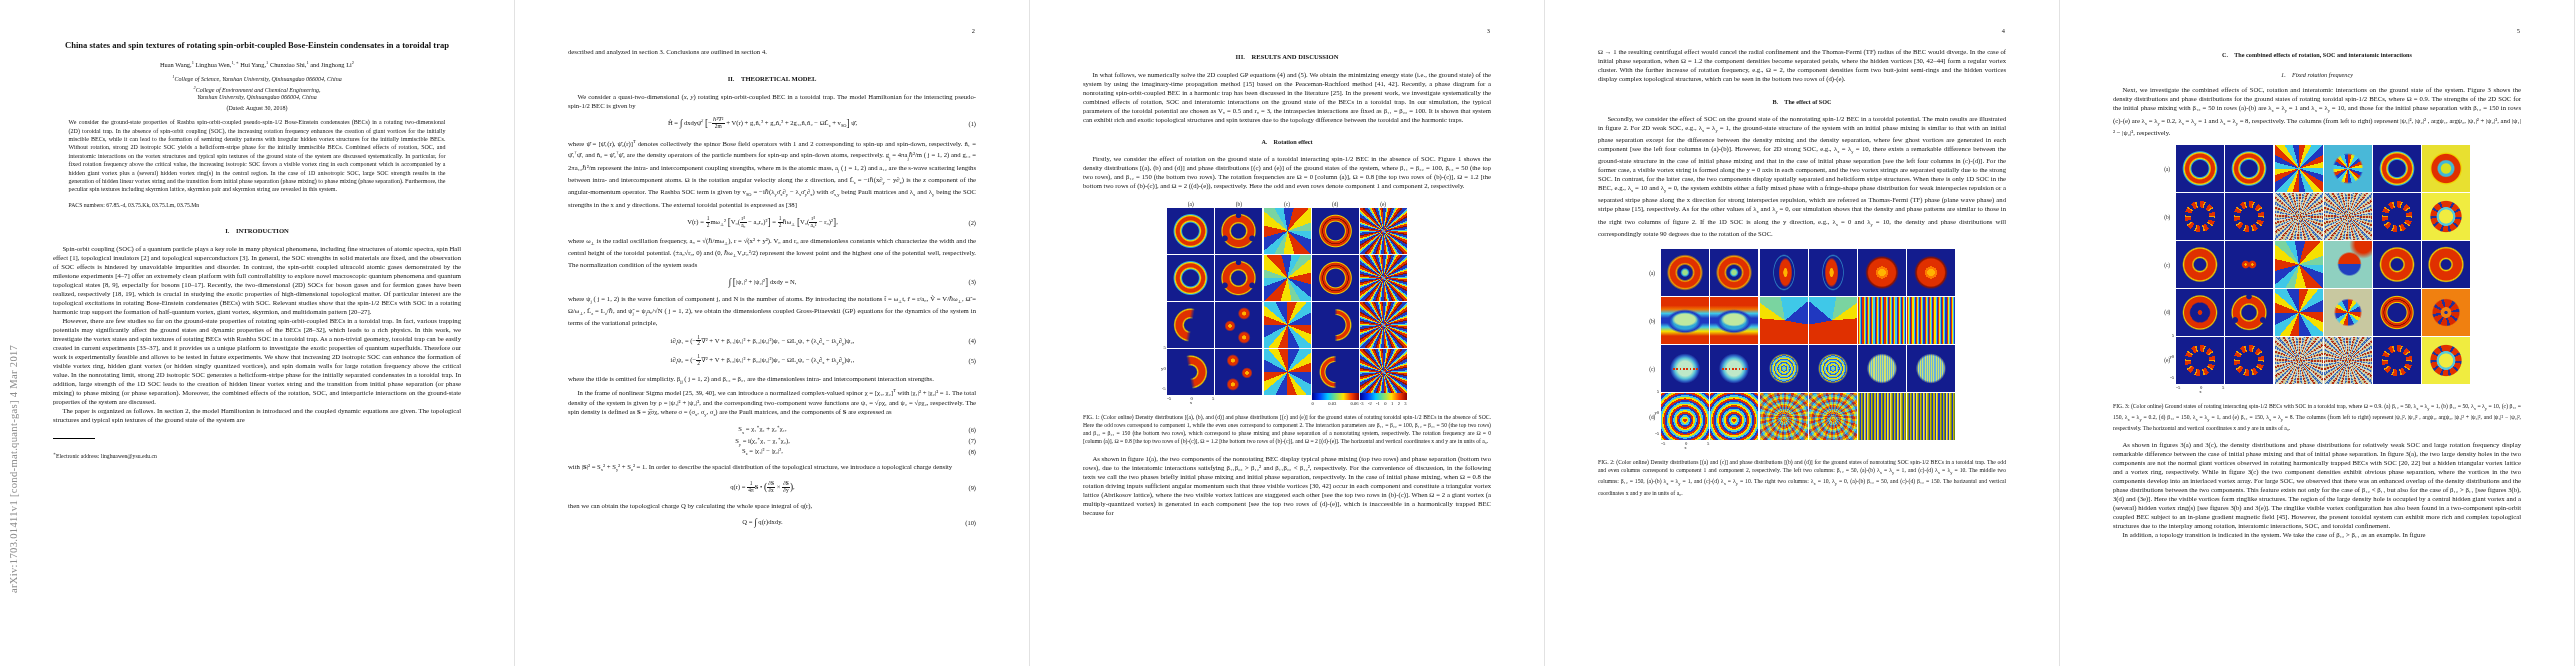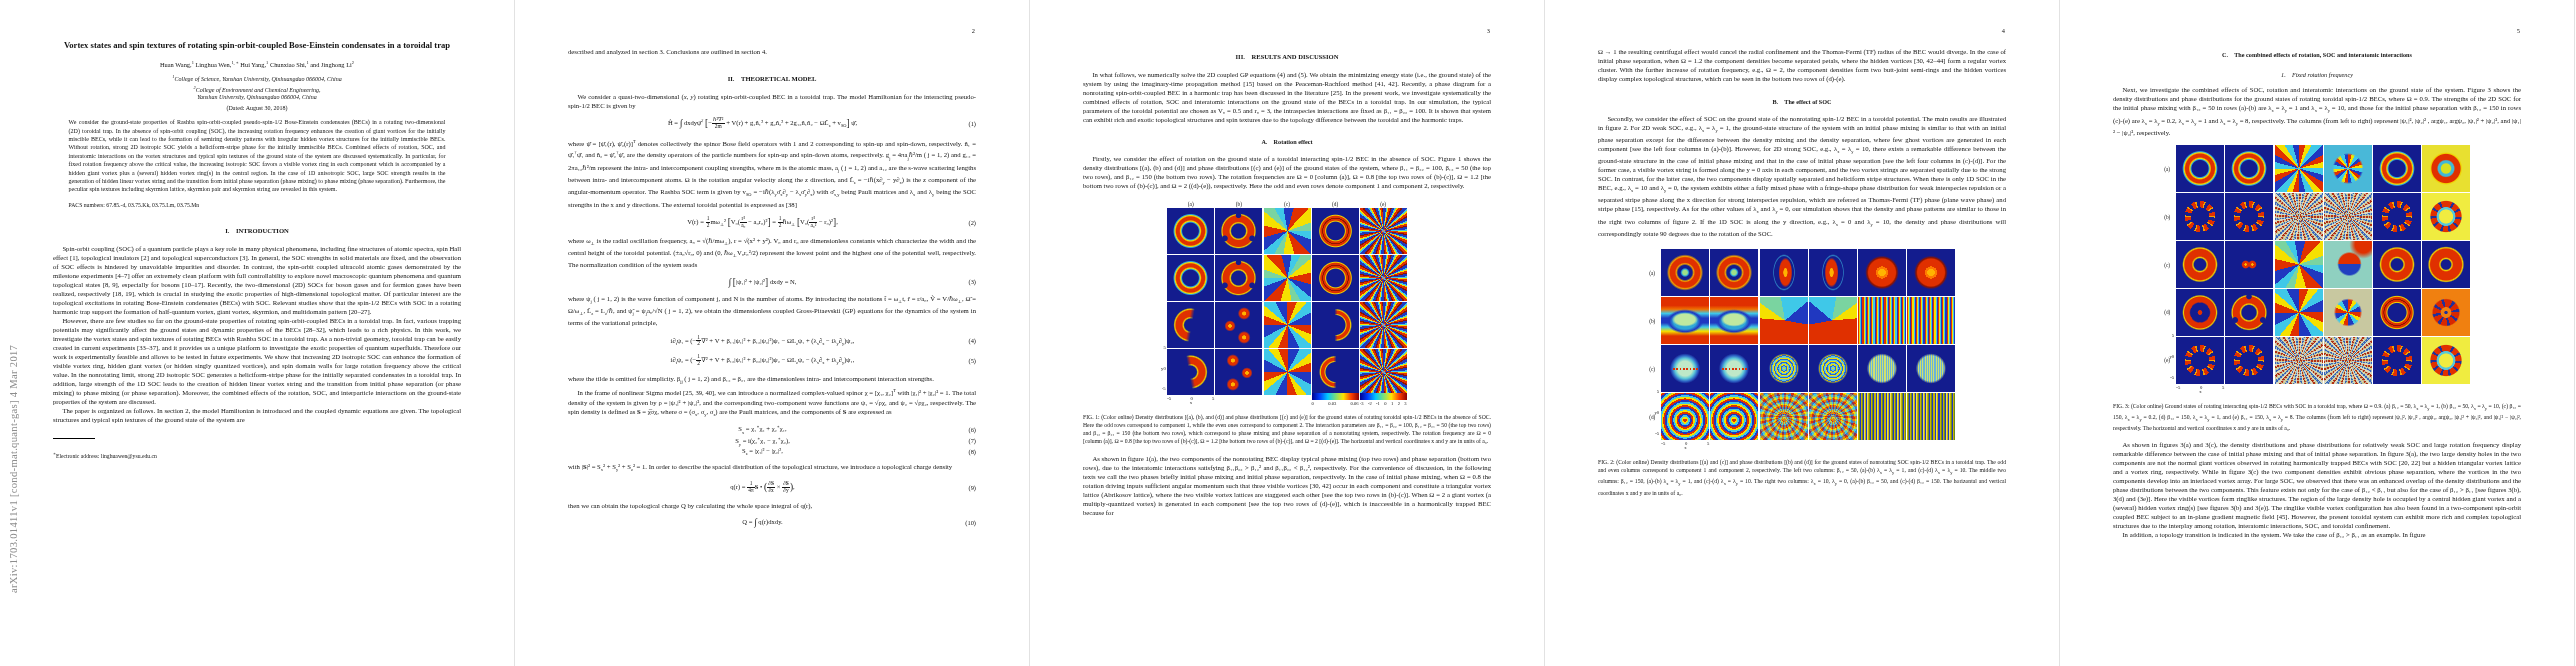--- a/index.html
+++ b/index.html
@@ -112,21 +112,21 @@
   .p-blue-thickring{background-image:radial-gradient(circle,#131c8e 0 14%,#f0d000 18%,#e03000 22% 46%,#f0d000 50%,#131c8e 54%);}
 </style>
 </head>
 <body>
 
 <div id="canvas">
 
   <div class="page">
     <div class="arxiv">arXiv:1703.01411v1  [cond-mat.quant-gas]  4 Mar 2017</div>
     <div class="inner">
-      <div class="title">Vortex states and spin textures of rotating spin-orbit-coupled Bose-Einstein condensates in a toroidal trap</div>
+      <div class="title">China states and spin textures of rotating spin-orbit-coupled Bose-Einstein condensates in a toroidal trap</div>
       <div class="authors">Huan Wang,<sup>1</sup> Linghua Wen,<sup>1, ∗</sup> Hui Yang,<sup>1</sup> Chunxiao Shi,<sup>1</sup> and Jinghong Li<sup>2</sup></div>
       <div class="affil" style="margin-top:5px;"><sup>1</sup>College of Science, Yanshan University, Qinhuangdao 066004, China</div>
       <div class="affil"><sup>2</sup>College of Environment and Chemical Engineering,</div>
       <div class="affil">Yanshan University, Qinhuangdao 066004, China</div>
       <div class="dated">(Dated: August 30, 2018)</div>
       <div class="abstract">We consider the ground-state properties of Rashba spin-orbit-coupled pseudo-spin-1/2 Bose-Einstein condensates (BECs) in a rotating two-dimensional (2D) toroidal trap. In the absence of spin-orbit coupling (SOC), the increasing rotation frequency enhances the creation of giant vortices for the initially miscible BECs, while it can lead to the formation of semiring density patterns with irregular hidden vortex structures for the initially immiscible BECs. Without rotation, strong 2D isotropic SOC yields a heliciform-stripe phase for the initially immiscible BECs. Combined effects of rotation, SOC, and interatomic interactions on the vortex structures and typical spin textures of the ground state of the system are discussed systematically. In particular, for fixed rotation frequency above the critical value, the increasing isotropic SOC favors a visible vortex ring in each component which is accompanied by a hidden giant vortex plus a (several) hidden vortex ring(s) in the central region. In the case of 1D anisotropic SOC, large SOC strength results in the generation of hidden linear vortex string and the transition from initial phase separation (phase mixing) to phase mixing (phase separation). Furthermore, the peculiar spin textures including skyrmion lattice, skyrmion pair and skyrmion string are revealed in this system.</div>
       <div class="pacs">PACS numbers: 67.85.-d, 03.75.Kk, 03.75.Lm, 03.75.Mn</div>
       <div class="sec">I. INTRODUCTION</div>
       <p class="par ind">Spin-orbit coupling (SOC) of a quantum particle plays a key role in many physical phenomena, including fine structures of atomic spectra, spin Hall effect [1], topological insulators [2] and topological superconductors [3]. In general, the SOC strengths in solid materials are fixed, and the observation of SOC effects is hindered by unavoidable impurities and disorder. In contrast, the spin-orbit coupled ultracold atomic gases demonstrated by the milestone experiments [4–7] offer an extremely clean platform with full controllability to explore novel macroscopic quantum phenomena and quantum topological states [8, 9], especially for bosons [10–17]. Recently, the two-dimensional (2D) SOCs for boson gases and for fermion gases have been realized, respectively [18, 19], which is crucial in studying the exotic properties of high-dimensional topological matter. Of particular interest are the topological excitations in rotating Bose-Einstein condensates (BECs) with SOC. Relevant studies show that the spin-1/2 BECs with SOC in a rotating harmonic trap support the formation of half-quantum vortex, giant vortex, skyrmion, and multidomain pattern [20–27].</p>
       <p class="par ind">However, there are few studies so far on the ground-state properties of rotating spin-orbit-coupled BECs in a toroidal trap. In fact, various trapping potentials may significantly affect the ground states and dynamic properties of the BECs [28–32], which leads to a rich physics. In this work, we investigate the vortex states and spin textures of rotating BECs with Rashba SOC in a toroidal trap. As a non-trivial geometry, toroidal trap can be easily created in current experiments [33–37], and it provides us a unique platform to investigate the exotic properties of quantum superfluids. Therefore our work is experimentally feasible and allows to be tested in future experiments. We show that increasing 2D isotropic SOC can enhance the formation of visible vortex ring, hidden giant vortex (or hidden singly quantized vortices), and spin domain walls for large rotation frequency above the critical value. In the nonrotating limit, strong 2D isotropic SOC generates a heliciform-stripe phase for the initially separated condensates in a toroidal trap. In addition, large strength of the 1D SOC leads to the creation of hidden linear vortex string and the transition from initial phase separation (or phase mixing) to phase mixing (or phase separation). Moreover, the combined effects of the rotation, SOC, and interparticle interactions on the ground-state properties of the system are discussed.</p>

